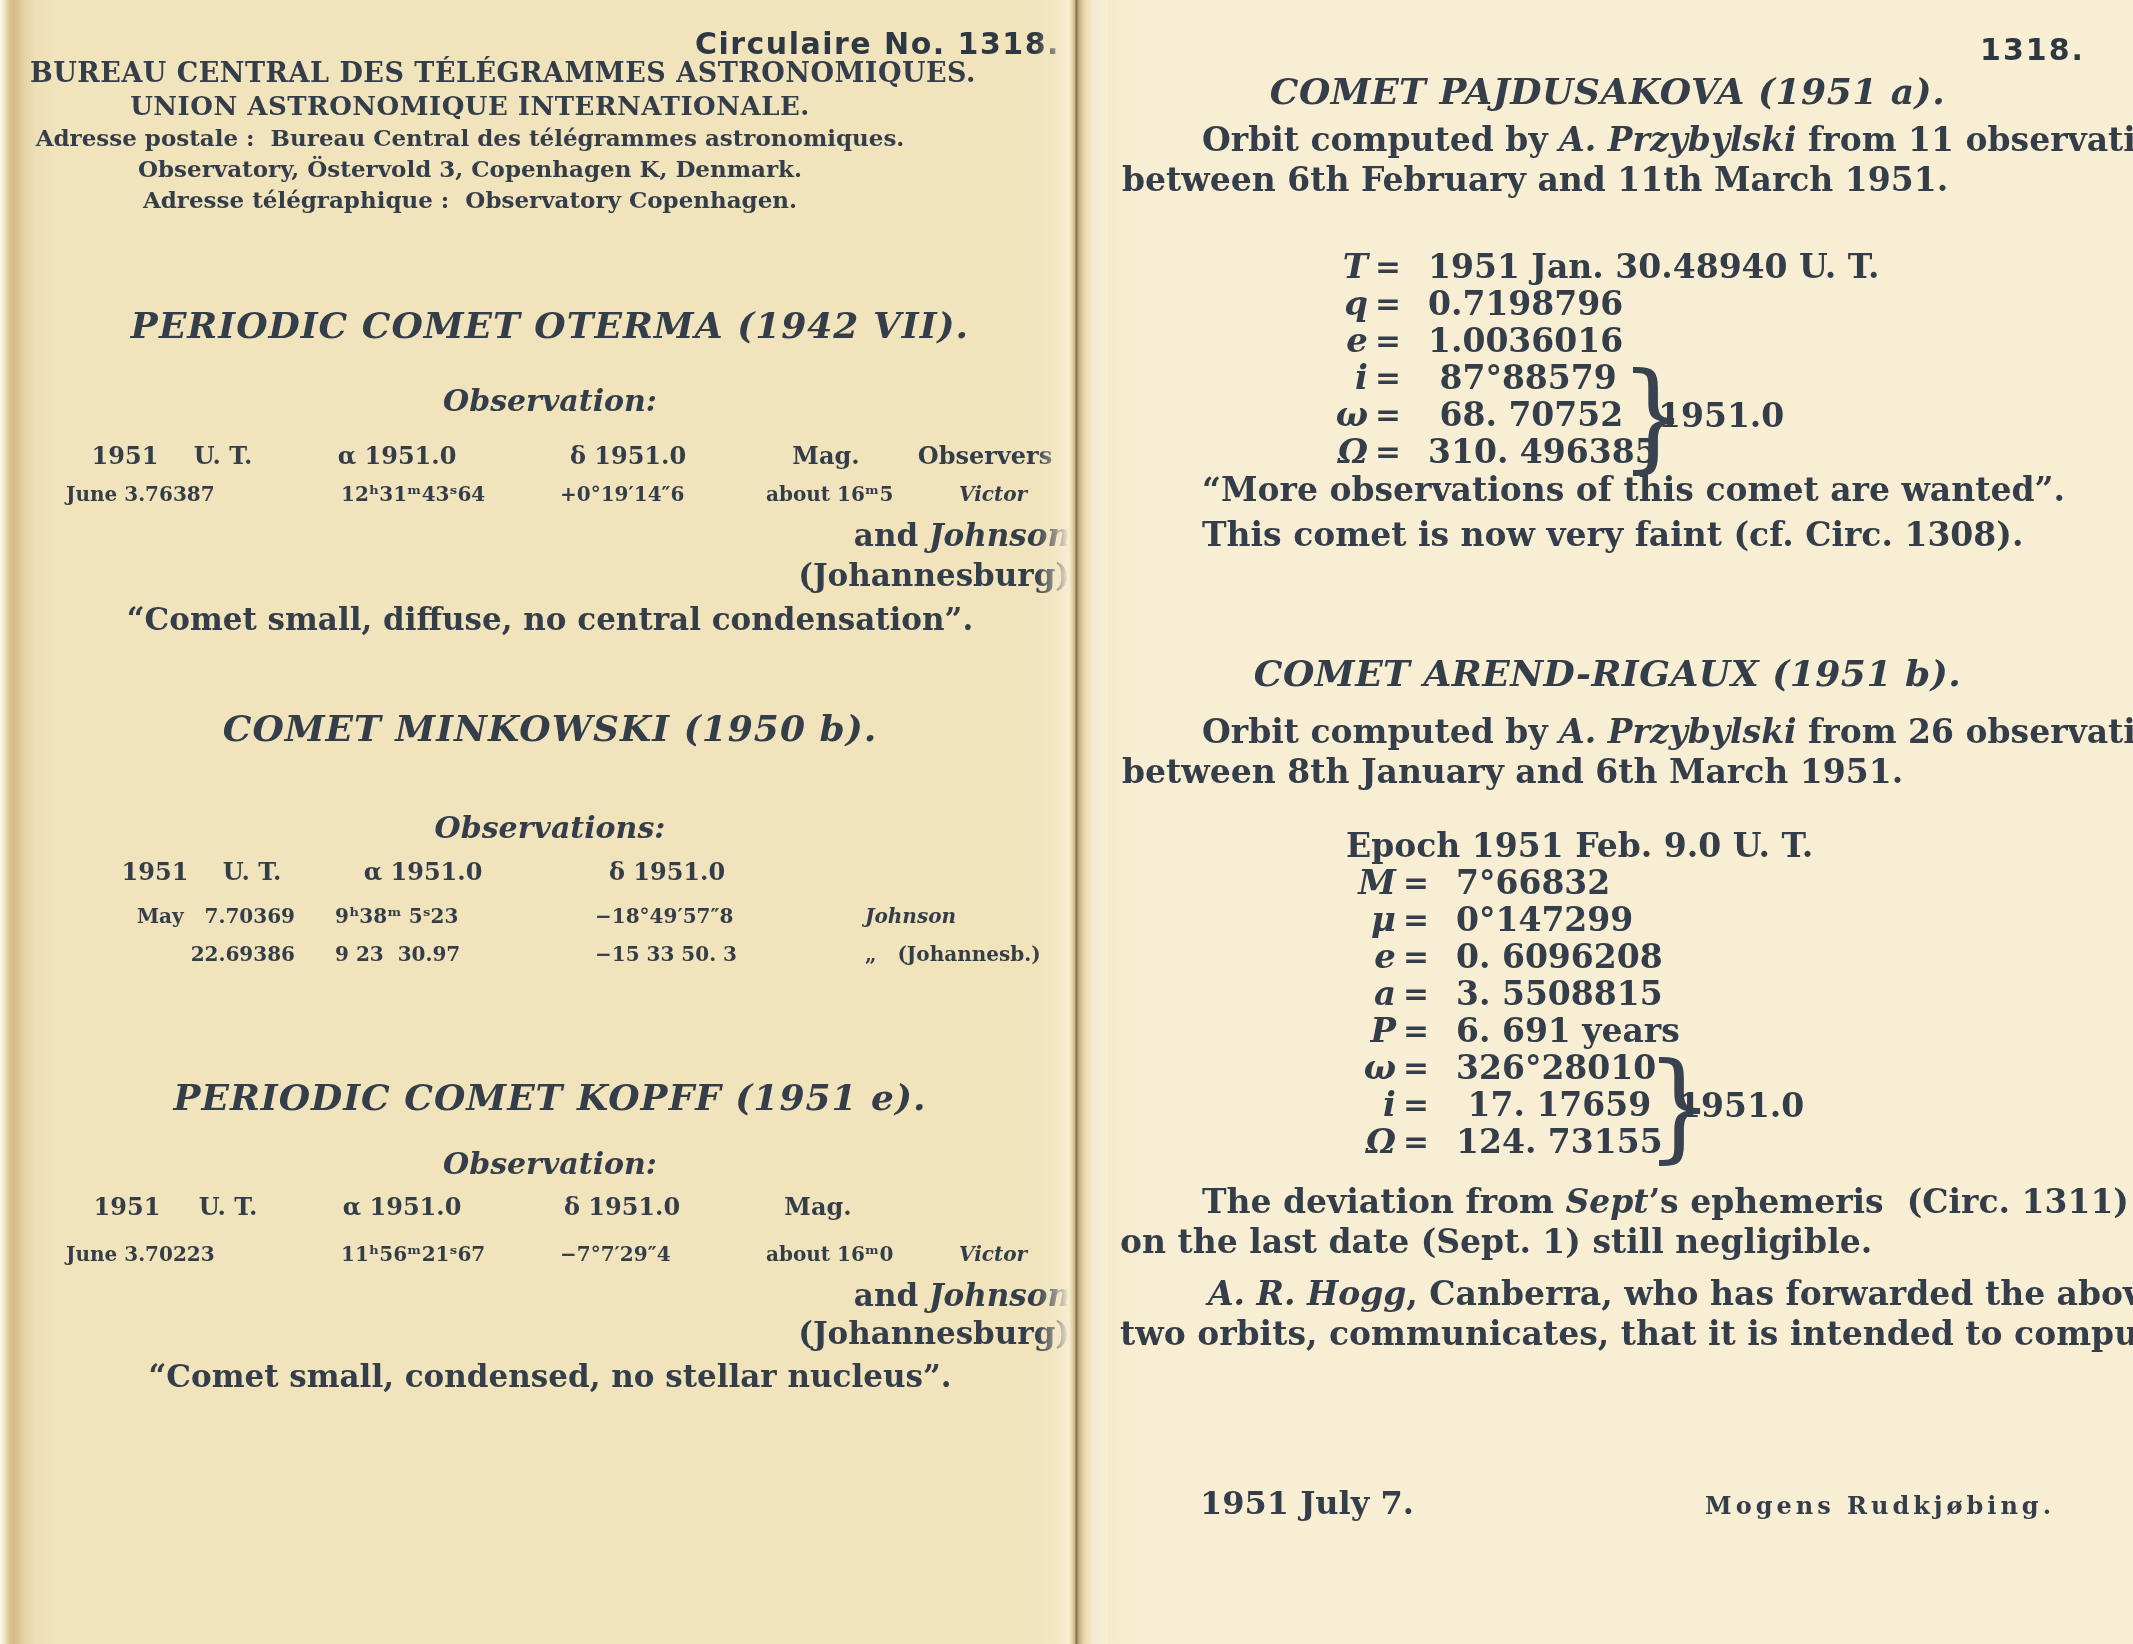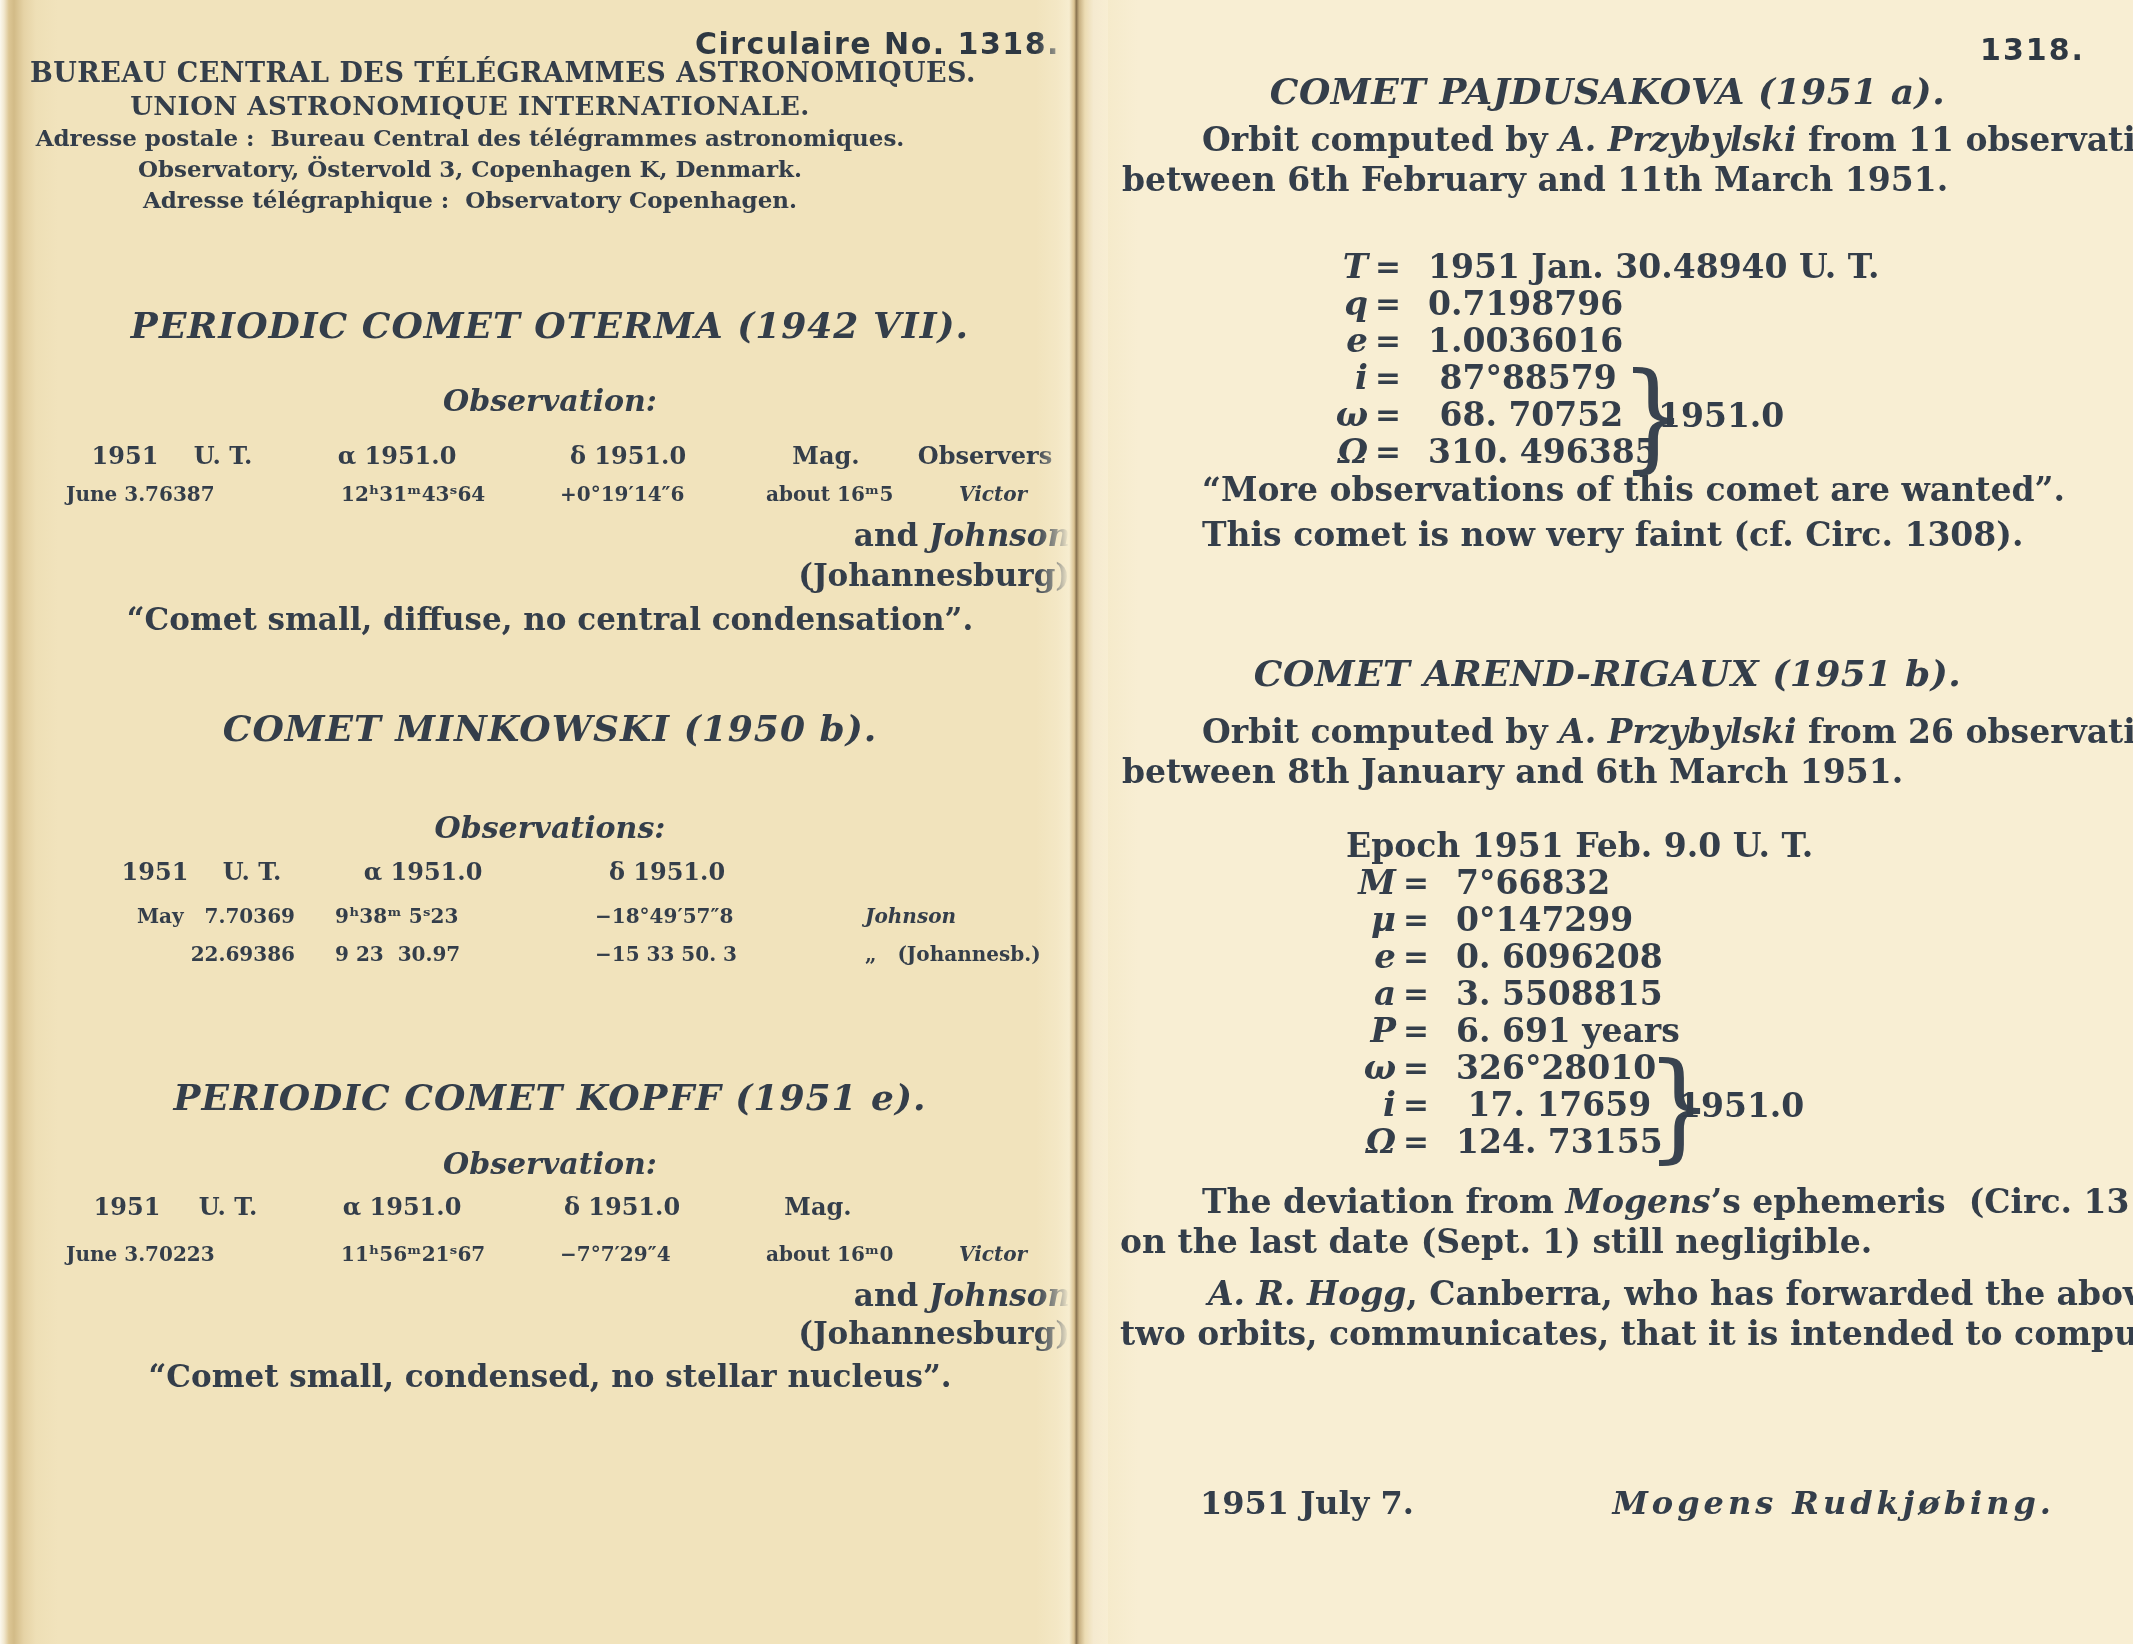--- a/index.html
+++ b/index.html
@@ -71,22 +71,22 @@
   .el-eq{width:40px;text-align:center;font-weight:bold;font-size:31px;}
   .el-val{padding-left:20px;font-weight:bold;font-size:33px;white-space:pre;}
   .epoch-line{line-height:36px;font-weight:bold;font-size:33px;padding-left:8px;white-space:pre;}
   .braced{position:relative;}
   .brace{position:absolute;top:50%;transform:translateY(-49%) scaleX(.9);
     font-size:118px;font-weight:400;color:#39434f;line-height:118px;}
   .equinox{position:absolute;top:50%;transform:translateY(-50%);
     font-size:33px;font-weight:bold;text-align:center;}
 
   .footer-date{position:absolute;left:80px;font-size:32px;font-weight:bold;}
-  .footer-sig{position:absolute;right:40px;font-size:32px;font-weight:bold;
-    font-style:italic;letter-spacing:4px;}
+  .footer-sig{position:absolute;right:40px;font-size:24px;font-weight:bold;
+    letter-spacing:4px;margin-top:7px;}
 </style>
 </head>
 <body>
 
 <div class="scan">
   <div class="edge"></div>
 
   <div class="page left">
 
     <div class="circ-no">Circulaire No. 1318.</div>
@@ -256,21 +256,21 @@
           <div class="el-row">
             <span class="el-sym">Ω</span>
               <span class="el-eq">=</span>
               <span class="el-val">124. 73155</span>
           </div>
           <span class="brace" style="left:304px">}</span>
           <span class="equinox" style="left:340px">1951.0</span>
         </div>
       </div>
 
-      <div class="abs rp" style="top:1182px;padding-left:82px"><span>The deviation from </span><span class="i">Mogens</span><span>’s ephemeris  (Circ. 1311) is</span></div>
+      <div class="abs rp" style="top:1182px;padding-left:82px"><span>The deviation from </span><span class="i">Sept</span><span>’s ephemeris  (Circ. 1311) is</span></div>
       <div class="abs rp" style="top:1222px">on the last date (Sept. 1) still negligible.</div>
 
       <div class="abs rp" style="top:1274px;padding-left:88px"><span class="i">A. R. Hogg</span><span>, Canberra, who has forwarded the above</span></div>
       <div class="abs rp" style="top:1314px">two orbits, communicates, that it is intended to compute the</div>
 
       <div class="footer-date" style="top:1484px">1951 July 7.</div>
       <div class="footer-sig" style="top:1484px">Mogens Rudkjøbing.</div>
     </div>
   </div>
 

